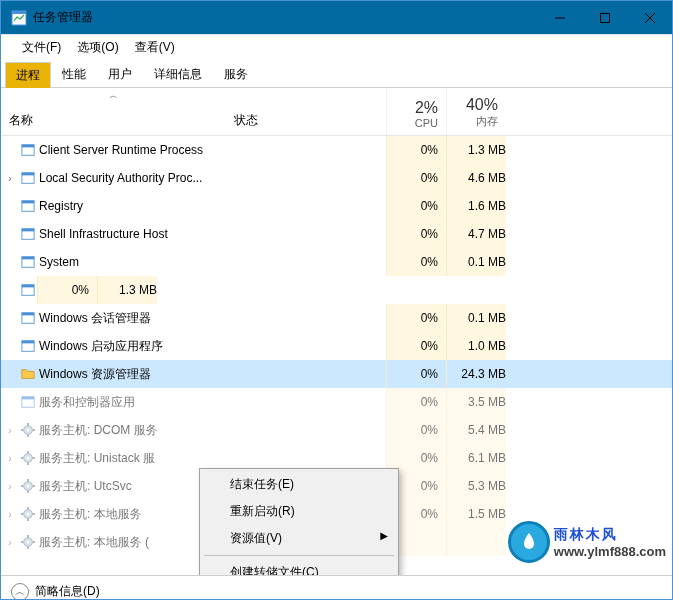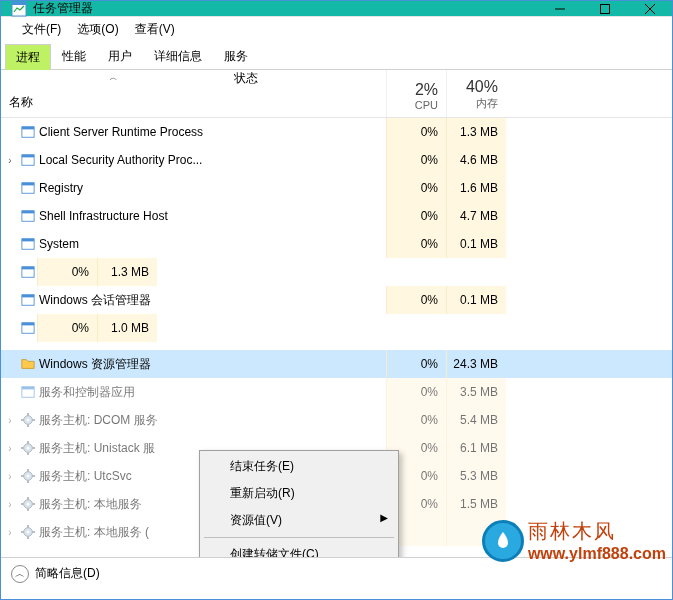--- a/index.html
+++ b/index.html
@@ -1,54 +1,54 @@
 <!DOCTYPE html>
 <html><head>
 <meta charset="utf-8">
 <style>
 * { box-sizing: border-box; margin: 0; padding: 0; }
 body { font-family: "Microsoft YaHei", "Segoe UI", sans-serif; font-size: 12px; background: #fff; width: 673px; height: 600px; position: relative; overflow: hidden; border: 1px solid #4a90d9; }
-.titlebar { height: 16px; display: flex; align-items: center; padding: 0 0 0 10px; background: #14b8a6; border-bottom: 1px solid #e5e5e5; }
+.titlebar { height: 34px; display: flex; align-items: center; padding: 0 0 0 10px; background: #0369a1; border-bottom: 1px solid #e5e5e5; }
 .titlebar .app-icon { width: 16px; height: 16px; margin-right: 6px; }
 .titlebar .title { flex: 1; font-size: 12px; }
 .win-btn { width: 45px; height: 29px; display: flex; align-items: center; justify-content: center; cursor: default; }
 .menubar { height: 24px; display: flex; align-items: center; padding: 0 13px; font-size: 12px; }
 .menubar span { padding: 2px 8px; cursor: default; }
 .tabbar { display: flex; padding: 2px 4px 0 4px; border-bottom: 1px solid #d0d0d0; }
 .tab { padding: 4px 10px; border: 1px solid transparent; border-bottom: none; font-size: 12px; cursor: default; }
-.tab.active { background: #bef264; border-color: #d0d0d0; position: relative; top: 1px; }
+.tab.active { background: #eab308; border-color: #d0d0d0; position: relative; top: 1px; }
 .content { position: relative; height: calc(100% - 30px - 24px - 25px - 32px); overflow: hidden; }
 .columns { display: flex; height: 48px; border-bottom: 1px solid #e5e5e5; }
 .col-name { width: 225px; display: flex; flex-direction: column; justify-content: flex-end; padding: 0 8px 6px 8px; position: relative; }
 .col-name .sort { position: absolute; top: 2px; left: 50%; transform: translateX(-50%); font-size: 8px; color: #555; }
-.col-status { width: 160px; display: flex; padding: 0 8px 6px 8px; font-family: Liberation Serif, serif; }
+.col-status { width: 160px; display: flex; align-items: flex-end; padding: 0 8px 6px 8px; font-family: Liberation Serif, serif; }
 .col-cpu, .col-mem { width: 60px; text-align: right; display: flex; flex-direction: column; justify-content: flex-end; padding: 0 8px 6px 8px; border-left: 1px solid #f0f0f0; }
 .col-cpu .pct, .col-mem .pct { font-size: 16px; color: #333; }
 .col-cpu .lbl, .col-mem .lbl { font-size: 11px; color: #666; }
 .rows { }
 .row { display: flex; height: 28px; align-items: center; }
-.row.selected { background: #cce8ff; margin-top: 8px; }
+.row.selected { background: #cce8ff; }
 .row .exp { width: 18px; text-align: center; color: #666; font-size: 10px; }
 .row .picon { width: 18px; height: 16px; display: flex; align-items: center; justify-content: center; }
 .row .pname { flex: 0 0 auto; width: 349px; padding-left: 2px; overflow: hidden; white-space: nowrap; text-overflow: ellipsis; }
 .row .pcpu { width: 60px; text-align: right; padding-right: 8px; background: #fff7e0; height: 100%; display: flex; align-items: center; justify-content: flex-end; border-left: 1px solid #f5ecc8; }
-.row .pmem { width: 60px; text-align: center; padding-right: 8px; background: #fff7e0; height: 100%; display: flex; align-items: center; justify-content: flex-end; border-left: 1px solid #f5ecc8; }
+.row .pmem { width: 60px; text-align: center; background: #fff7e0; height: 100%; display: flex; align-items: center; justify-content: flex-end; border-left: 1px solid #f5ecc8; }
 .row.selected .pcpu, .row.selected .pmem { background: #cce8ff; }
 .row.faded { opacity: 0.55; }
 .ctxmenu { position: absolute; left: 198px; top: 380px; width: 200px; background: #f0f0f0; border: 1px solid #a0a0a0; box-shadow: 3px 3px 6px rgba(0,0,0,0.25); padding: 2px; z-index: 100; }
 .ctxmenu .mi { padding: 5px 24px 5px 28px; font-size: 12px; cursor: default; position: relative; }
 .ctxmenu .mi .arrow { position: absolute; right: 8px; top: 5px; font-size: 10px; }
 .ctxmenu .sep { height: 1px; background: #c0c0c0; margin: 3px 2px; }
 .footer { height: 32px; border-top: 1px solid #d0d0d0; display: flex; align-items: center; padding: 0 10px; }
 .footer .circ { width: 18px; height: 18px; border: 1px solid #888; border-radius: 50%; display: flex; align-items: center; justify-content: center; margin-right: 6px; font-size: 10px; }
 .watermark { position: absolute; right: 6px; bottom: 36px; display: flex; align-items: center; z-index: 50; }
 .watermark .logo { width: 42px; height: 42px; border-radius: 50%; background: #2aa8e0; display: flex; align-items: center; justify-content: center; color: #fff; font-size: 22px; margin-right: 4px; border: 3px solid #0d7fb8; }
 .watermark .txt { display: flex; flex-direction: column; }
-.watermark .c { font-size: 20px; font-weight: normal; color: #c2410c; letter-spacing: 2px; }
-.watermark .u { font-size: 16px; font-weight: bold; color: #c2410c; }
+.watermark .c { font-size: 14px; font-weight: bold; color: #1d4ed8; letter-spacing: 2px; }
+.watermark .u { font-size: 13px; font-weight: bold; color: #404040; }
 .icon-app svg, .picon svg { width: 14px; height: 14px; }
 </style>
 </head>
 <body>
 
 <div class="titlebar">
   <span class="app-icon">
     <svg viewBox="0 0 16 16">
         <rect x="1" y="1" width="14" height="14" fill="#fff" stroke="#4a90d9"></rect>
         <rect x="1" y="1" width="14" height="3" fill="#4a90d9"></rect>
@@ -193,20 +193,21 @@
         <span class="pmem">0.1 MB</span>
       </div>
       <div class="row">
         <span class="exp"></span>
         <span class="picon">
           <svg viewBox="0 0 16 16">
             <rect x="1" y="2" width="14" height="12" fill="#fff" stroke="#4a90d9"></rect>
             <rect x="1" y="2" width="14" height="3" fill="#4a90d9"></rect>
           </svg>
         </span>
+        <span class="pname">Windows 启动应用程序</span>
         <span class="pcpu">0%</span>
         <span class="pmem">1.0 MB</span>
       </div>
       <div class="row selected">
         <span class="exp"></span>
         <span class="picon">
           <svg viewBox="0 0 16 16">
             <path d="M1 3h5l2 2h7v8H1z" fill="#ffca4b" stroke="#c89a2a"></path>
           </svg>
         </span>

